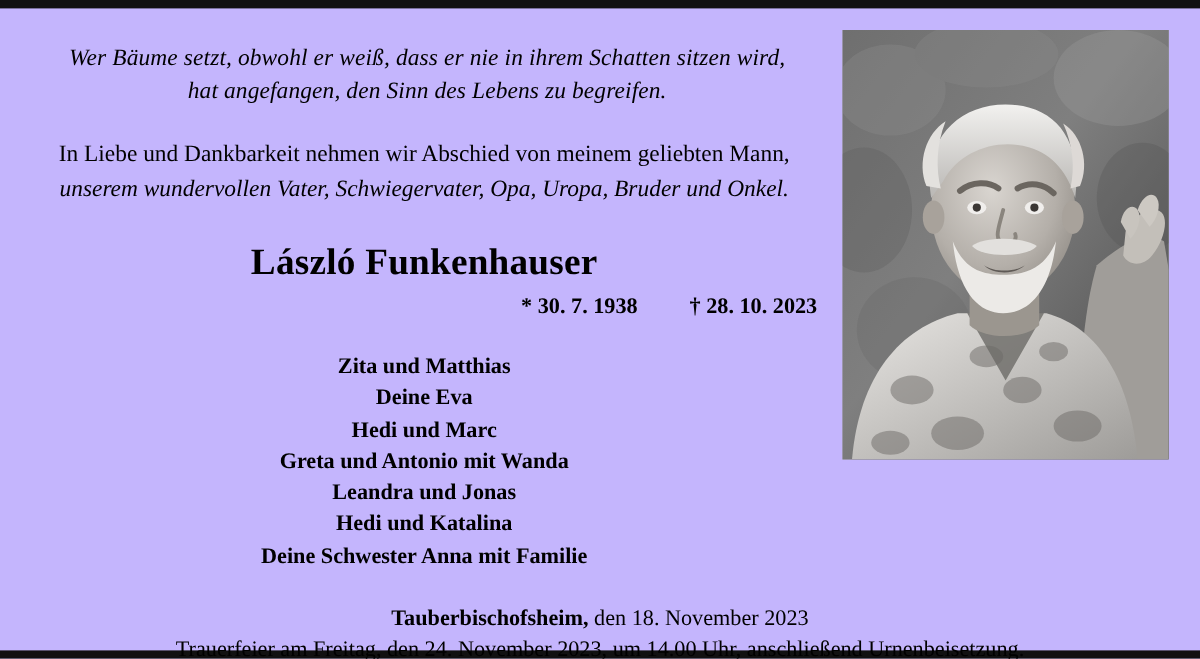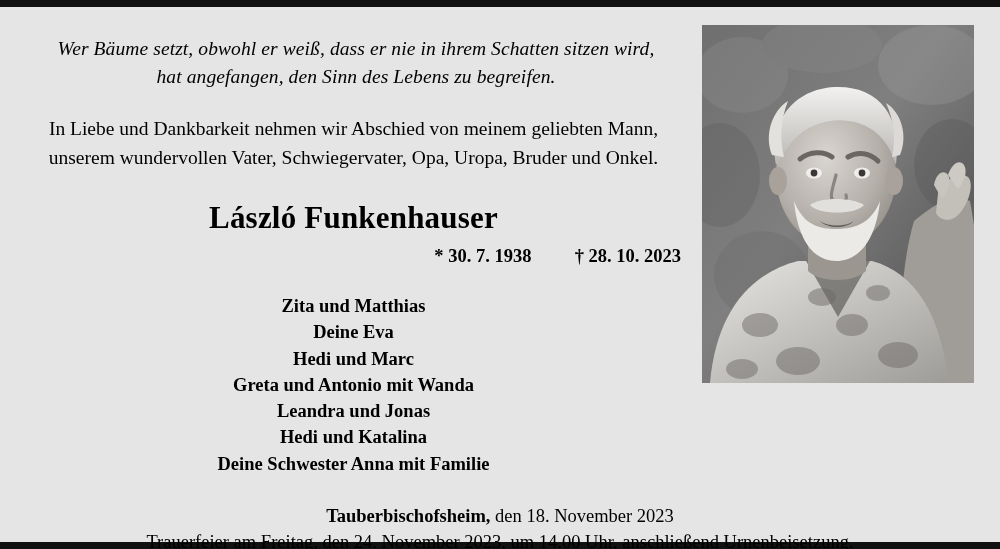--- a/index.html
+++ b/index.html
@@ -12,21 +12,21 @@
     height: 549px;
     font-family: "Liberation Serif", serif;
     color: #000000;
     overflow: hidden;
   }
   .obituary {
     position: relative;
     width: 1000px;
     height: 549px;
     box-sizing: border-box;
-    background: #e5e5e5;
+    background: #c4b5fd;
     border-top: 7px solid #111111;
     border-bottom: 7px solid #111111;
     padding: 0;
   }
   .inner {
     position: relative;
     width: 100%;
     height: 100%;
     box-sizing: border-box;
     padding: 18px 26px 10px 26px;
@@ -43,21 +43,21 @@
   .epigraph .line2 {
     display: block;
   }
   .lead {
     font-size: 19.5px;
     line-height: 1.5;
     width: 655px;
     text-align: center;
     margin: 22px 0 0 0;
   }
-  .lead .l2 { display: block; }
+  .lead .l2 { display: block; font-style: italic; }
   .name {
     font-weight: bold;
     font-size: 31px;
     text-align: center;
     width: 655px;
     margin: 28px 0 0 0;
     letter-spacing: 0.2px;
   }
   .dates {
     font-weight: bold;

